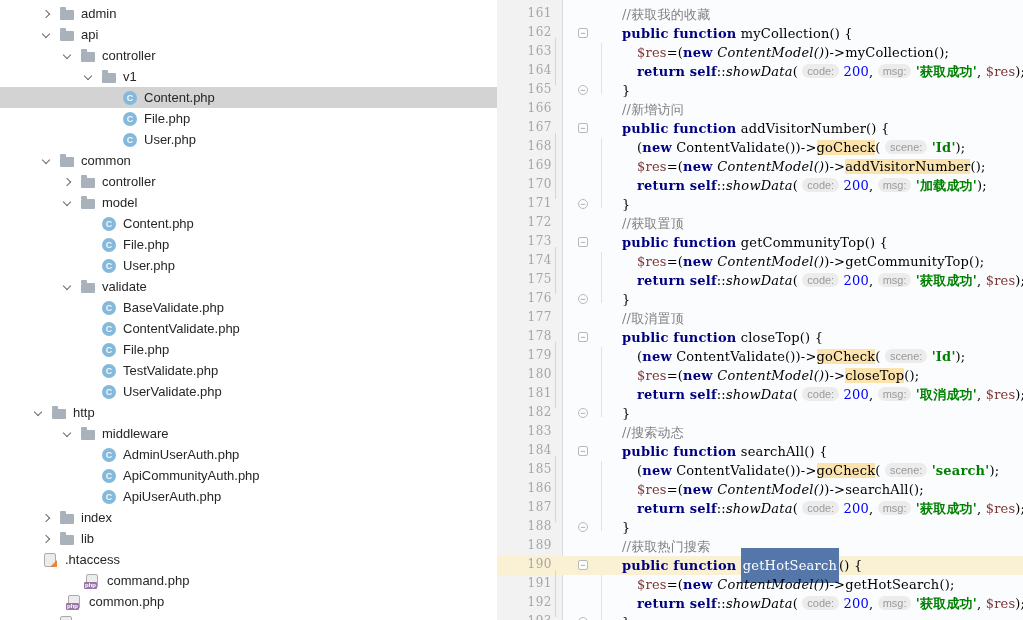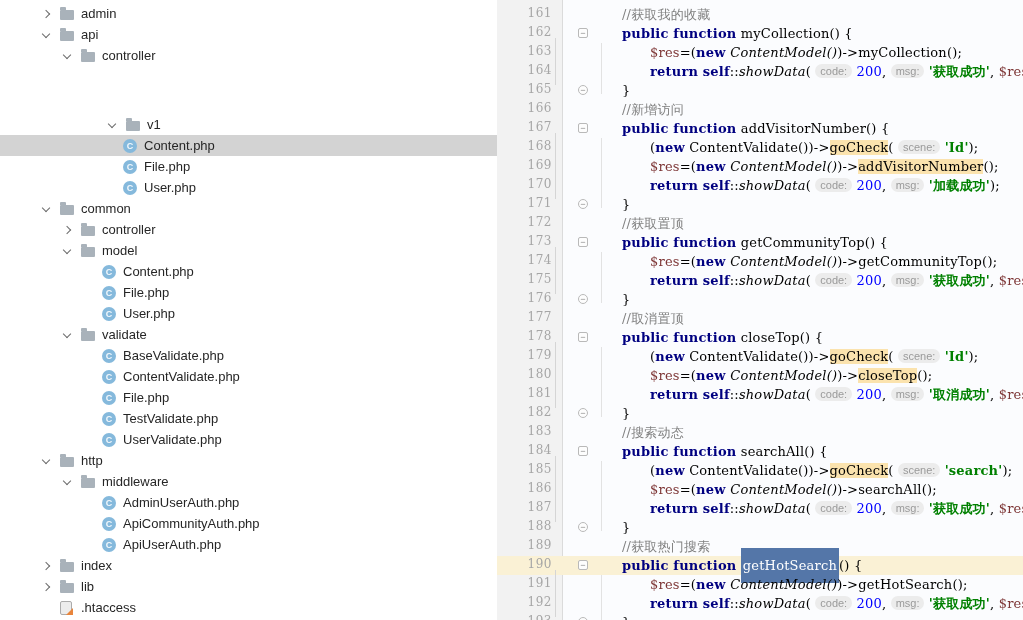--- a/index.html
+++ b/index.html
@@ -41,21 +41,21 @@
   .guide { position:absolute; width:1px; background:#E2E2E2; }
   .fconn { position:absolute; width:1px; background:#D5D5D5; }
   .line { position:relative; height:19px;margin-left:28px; }
   .num { position:absolute; left:0; top:1px; width:27px; text-align:right;
          font-size:12px; color:#A6A6A6; letter-spacing:0.5px; }
   .fold { position:absolute; left:53px; top:4px; width:10px; height:10px; background:#FDFDFD;
           border:1px solid #B9B9B9; border-radius:2px; color:#8a8a8a;
           font:9px/8px "Liberation Sans",sans-serif; text-align:center; cursor:pointer; }
   .fold.end { border-radius:50%; }
   .code { position:absolute; left:97px; top:0; white-space:pre; letter-spacing:0.2px; line-height:19px; }
-  .code.ind2 { left:125px; }
+  .code.ind2 { left:112px; }
   .kw  { color:#000080; font-weight:bold; }
   .pl  { color:#000000; }
   .itl { color:#000000; font-style:italic; }
   .var { color:#7D3535; }
   .str { color:#008000; font-weight:bold; }
   .num-lit { color:#0000FF; }
   .cmt { color:#808080; }
   .hl  { background:#FBE3AE; color:#000; }
   .sel { background:#5476A8; color:#FFFFFF; padding:10px 2px; }
   .pill { display:inline-block; background:#ECECEC; color:#9A9A9A; border-radius:7px;
@@ -86,21 +86,21 @@
     </div>
     <div class="trow" style="padding-left: 61px;">
       <span class="chev-slot">
         <span class="chev open"></span>
       </span>
       <span class="ico-slot">
         <span class="icon-folder"></span>
       </span>
       <span class="tlabel">controller</span>
     </div>
-    <div class="trow" style="padding-left: 106px; margin-top: 48px;">
+    <div class="trow" style="padding-left: 82px;">
       <span class="chev-slot">
         <span class="chev open"></span>
       </span>
       <span class="ico-slot">
         <span class="icon-folder"></span>
       </span>
       <span class="tlabel">v1</span>
     </div>
     <div class="trow selected" style="padding-left: 123px;">
       <span class="ico-slot">
@@ -197,21 +197,21 @@
         <span class="icon-class">C</span>
       </span>
       <span class="tlabel">TestValidate.php</span>
     </div>
     <div class="trow" style="padding-left: 102px;">
       <span class="ico-slot">
         <span class="icon-class">C</span>
       </span>
       <span class="tlabel">UserValidate.php</span>
     </div>
-    <div class="trow" style="padding-left: 40px; text-align: right;">
+    <div class="trow" style="padding-left: 32px; text-align: right;">
       <span class="chev-slot">
         <span class="chev open"></span>
       </span>
       <span class="ico-slot">
         <span class="icon-folder"></span>
       </span>
       <span class="tlabel">http</span>
     </div>
     <div class="trow" style="padding-left: 61px;">
       <span class="chev-slot">
@@ -251,21 +251,21 @@
     </div>
     <div class="trow" style="padding-left: 40px;">
       <span class="chev-slot">
         <span class="chev"></span>
       </span>
       <span class="ico-slot">
         <span class="icon-folder"></span>
       </span>
       <span class="tlabel">lib</span>
     </div>
-    <div class="trow" style="padding-left: 60px;">
+    <div class="trow" style="padding-left: 44px;">
       <span class="ico-slot">
         <span class="icon-doc ht"></span>
       </span>
       <span class="tlabel">.htaccess</span>
     </div>
     <div class="trow" style="padding-left: 86px;">
       <span class="ico-slot">
         <span class="icon-doc">
           <span class="badge">php</span>
         </span>

